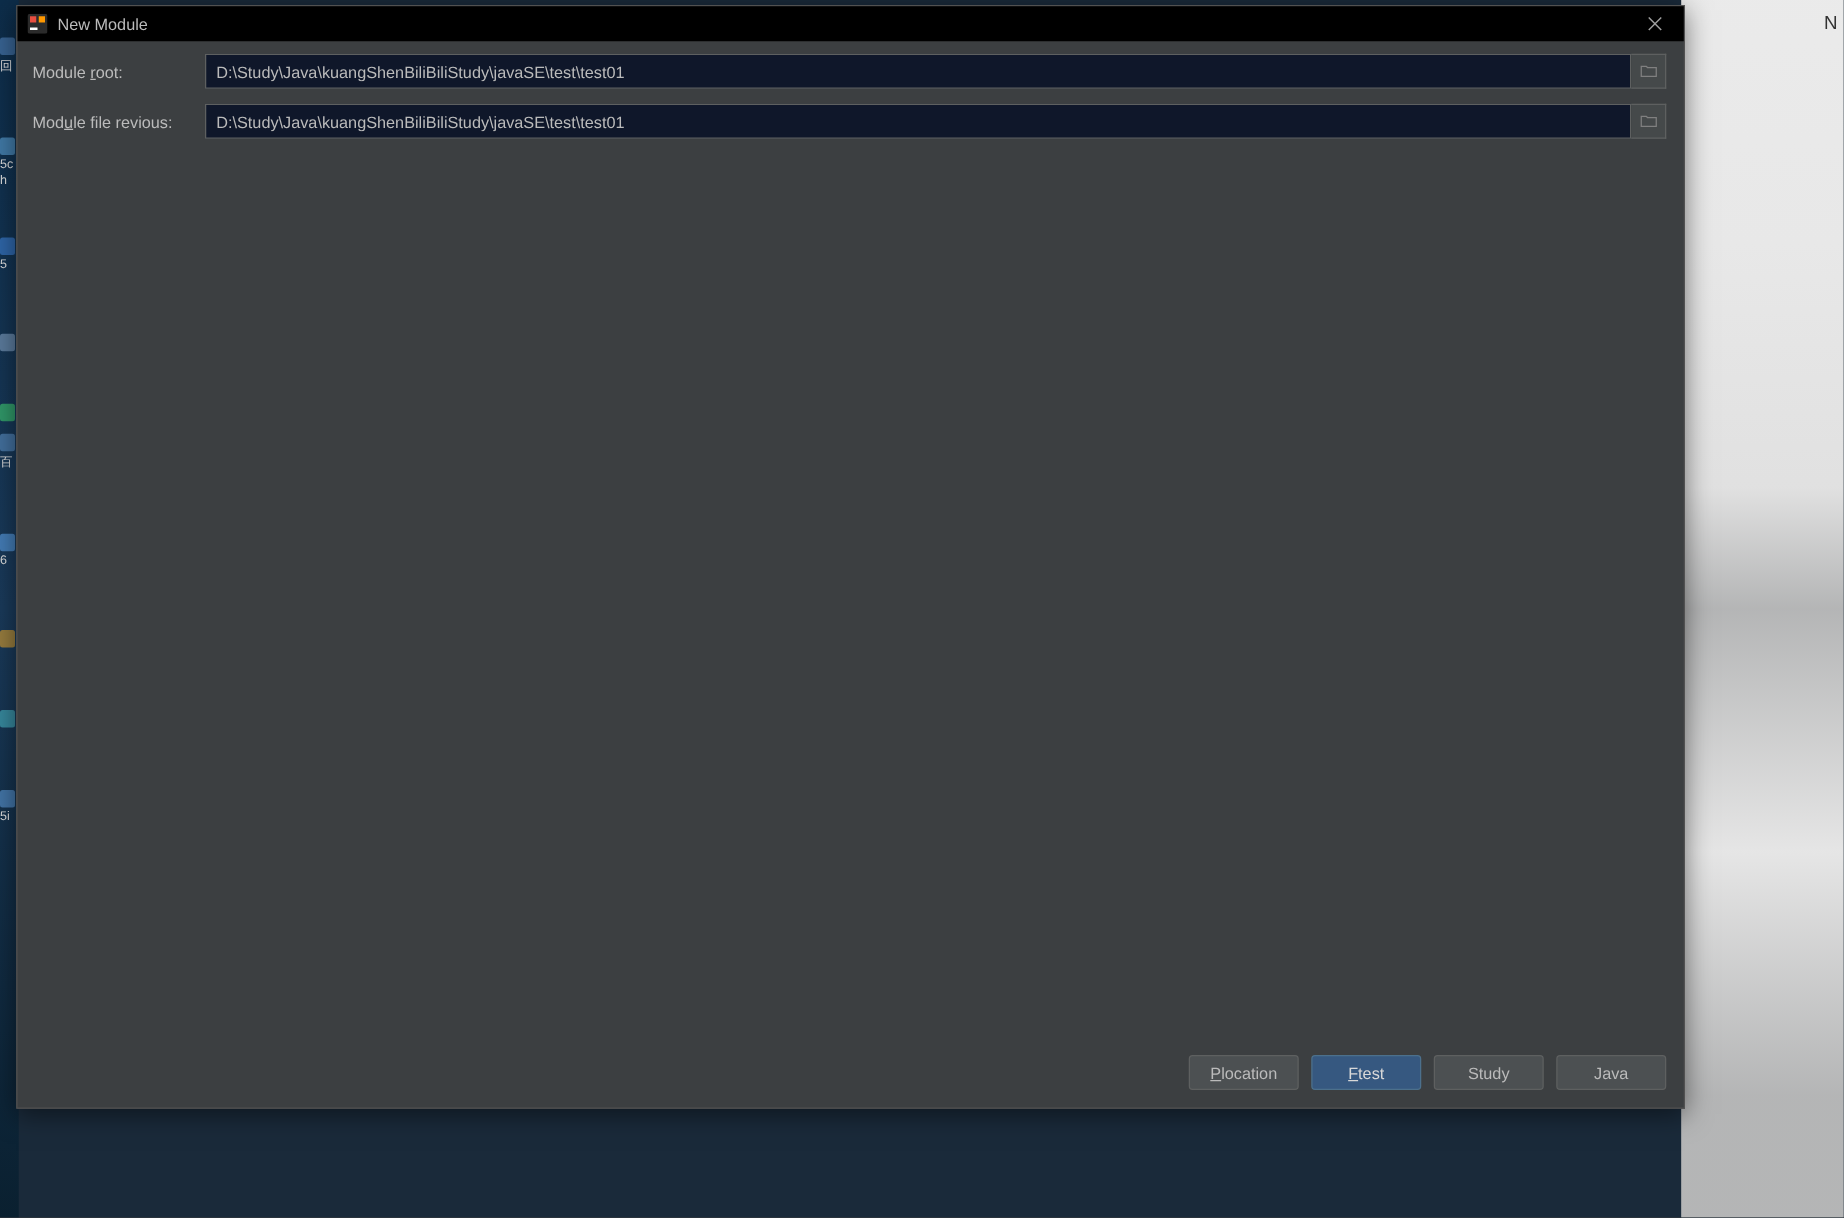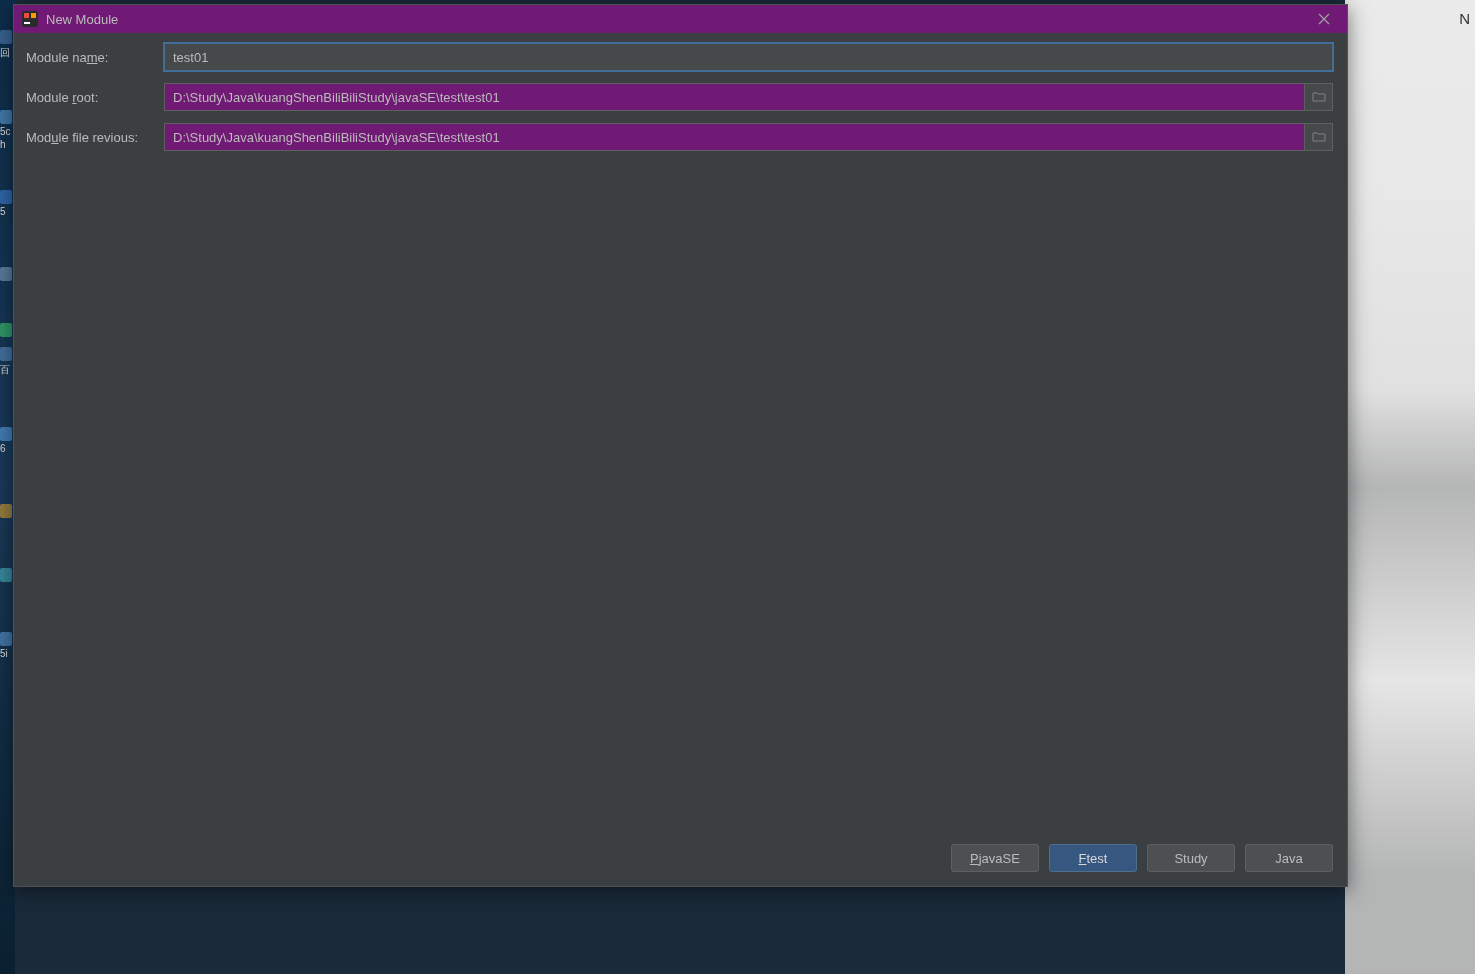--- a/index.html
+++ b/index.html
@@ -79,21 +79,21 @@
       box-shadow: 0 4px 20px rgba(0,0,0,0.5);
       z-index: 10;
       display: flex;
       flex-direction: column;
     }
     .title-bar {
       height: 28px;
       display: flex;
       align-items: center;
       padding: 0 8px;
-      background: #701a75;
+      background: #000000;
       border-bottom: none;
     }
     .title-icon {
       width: 16px;
       height: 16px;
       margin-right: 8px;
       display: flex;
       align-items: center;
       justify-content: center;
     }
@@ -128,21 +128,21 @@
     }
     .form-label .u { text-decoration: underline; }
     .input-wrap {
       flex: 1;
       position: relative;
       display: flex;
     }
     .text-input {
       flex: 1;
       height: 28px;
-      background: #701a75;
+      background: #0f172a;
       border: 1px solid #5e6060;
       color: #bbbbbb;
       padding: 0 8px;
       font-size: 13px;
       font-family: inherit;
       outline: none;
     }
     .text-input.focused {
       border: 1px solid #466d94;
       box-shadow: 0 0 0 1px #3b6fa0;
@@ -231,28 +231,20 @@
     <div class="close-btn">
       <svg width="12" height="12" viewBox="0 0 12 12">
         <line x1="1" y1="1" x2="11" y2="11" stroke="currentColor" stroke-width="1.2"></line>
         <line x1="11" y1="1" x2="1" y2="11" stroke="currentColor" stroke-width="1.2"></line>
       </svg>
     </div>
   </div>
 
   <div class="content">
 
-    <div class="form-row">
-      <div class="form-label">
-        <span>Module na</span><span class="u">m</span><span>e:</span>
-      </div>
-      <div class="input-wrap">
-        <input class="text-input focused" type="text" value="test01" style="">
-      </div>
-    </div>
 
     <div class="form-row">
       <div class="form-label">
         <span>Module </span><span class="u">r</span><span>oot:</span>
       </div>
       <div class="input-wrap">
         <input class="text-input" type="text" value="D:\Study\Java\kuangShenBiliBiliStudy\javaSE\test\test01" style="">
         <div class="input-btn">
           <svg width="14" height="12" viewBox="0 0 14 12" class="folder-icon">
             <path d="M1 2 L5 2 L6 3 L13 3 L13 10 L1 10 Z" fill="none" stroke="currentColor" stroke-width="1"></path>
@@ -273,21 +265,21 @@
           </svg>
         </div>
       </div>
     </div>
 
   </div>
 
   <div class="button-bar">
     <button class="btn">
       <span class="u">P</span>
-        <span>javaSE</span>
+        <span>location</span>
     </button>
     <button class="btn primary">
       <span class="u">F</span>
         <span>test</span>
     </button>
     <button class="btn">Study</button>
     <button class="btn">Java</button>
   </div>
 </div>
 

